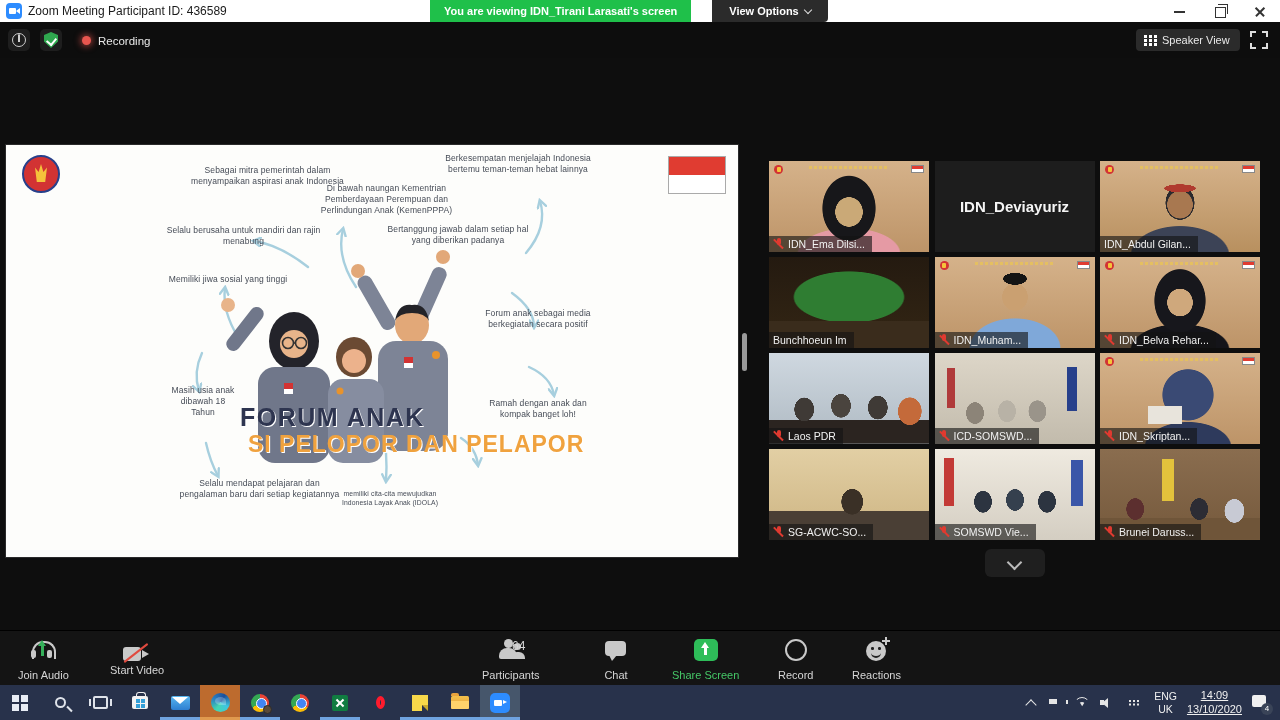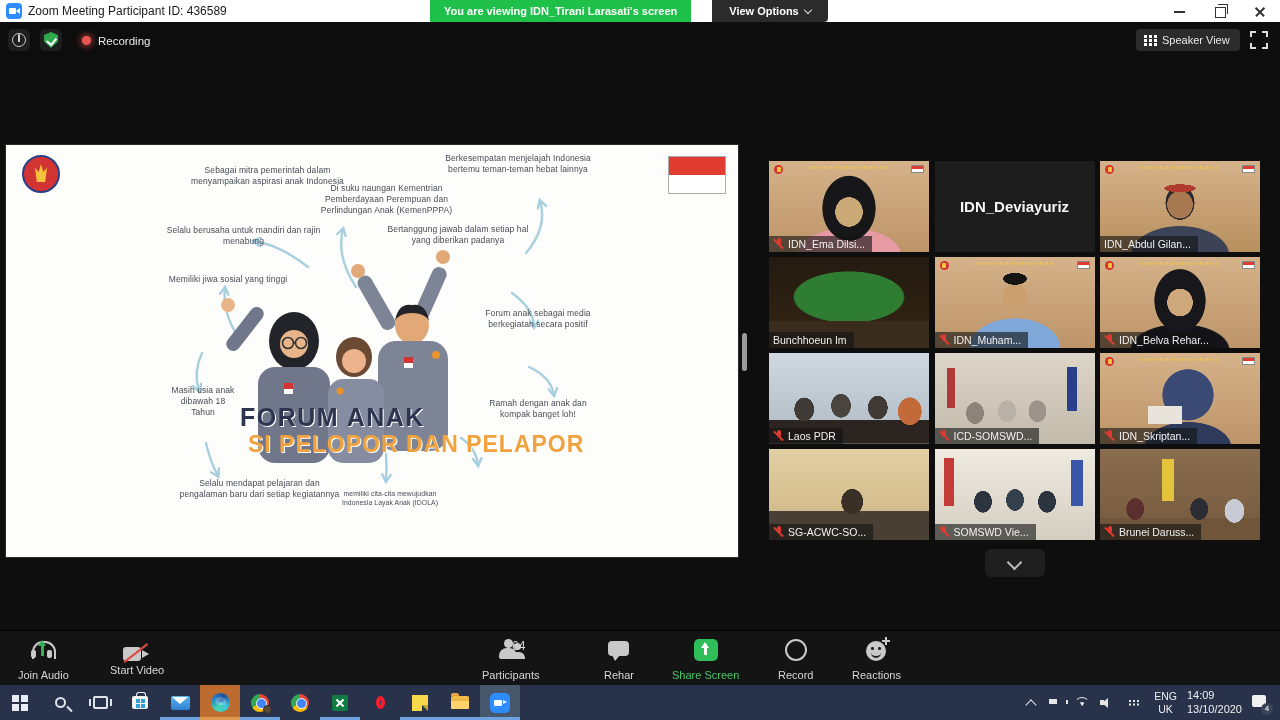--- a/index.html
+++ b/index.html
@@ -177,21 +177,21 @@
   .tr-batt::after { content:""; position:absolute; left:2px; top:1.5px; width:8px; height:4.5px; background:#e5e5e5; }
   .tr-wifi { width:16px; height:12px; overflow:hidden; }
   .tr-wifi::before { content:""; position:absolute; left:0; top:0; width:16px; height:16px; border:1.5px solid #e5e5e5; border-radius:50%; box-sizing:border-box; clip-path:polygon(0 0,100% 0,50% 60%); }
   .tr-wifi::after { content:""; position:absolute; left:5px; top:5px; width:6px; height:6px; background:#e5e5e5; border-radius:50%; clip-path:polygon(0 0,100% 0,50% 80%); }
   .tr-vol { width:16px; height:12px; }
   .tr-vol::before { content:""; position:absolute; left:0; top:3.5px; width:4px; height:5px; background:#e5e5e5; }
   .tr-vol::after { content:""; position:absolute; left:2px; top:1px; border-top:5px solid transparent; border-bottom:5px solid transparent; border-right:6px solid #e5e5e5; }
   .tr-kbd { width:18px; height:11px; border:1.3px solid #e5e5e5; border-radius:2px; }
   .tr-kbd::after { content:""; position:absolute; left:2.5px; top:2.5px; width:2px; height:2px; background:#e5e5e5; box-shadow:4px 0 #e5e5e5,8px 0 #e5e5e5,0 3.5px #e5e5e5,4px 3.5px #e5e5e5,8px 3.5px #e5e5e5; }
   .tr-lang { display:flex; flex-direction:column; align-items:center; line-height:1.15; color:#f0f0f0; font-size:10.5px; }
-  .tr-clock { display:flex; flex-direction:column; align-items:flex-start; line-height:1.2; color:#f0f0f0; font-size:11px; }
+  .tr-clock { display:flex; flex-direction:column; align-items:center; line-height:1.2; color:#f0f0f0; font-size:11px;text-decoration:underline; }
   .tr-notif { width:18px; height:16px; }
   .tr-notif::before { content:""; position:absolute; left:0; top:0; width:14px; height:12px; background:#f0f0f0; border-radius:2px; }
   .tr-notif .nbadge { position:absolute; right:-3px; bottom:-4px; width:12px; height:12px; border-radius:50%; background:#3a4458; color:#fff; font-size:8px; line-height:12px; text-align:center; }
 </style>
 </head>
 <body>
 
 <div class="stage">
 
   <header class="titlebar">
@@ -280,21 +280,21 @@
         <rect x="322" y="234" width="56" height="84" rx="15" fill="#868da0"></rect>
         <circle cx="334" cy="246" r="3.5" fill="#e8932c"></circle>
       </g>
     </svg>
 
     <span class="asean-logo"></span>
     <span class="indo-flag"></span>
 
     <p class="note n1">Sebagai mitra pemerintah dalam menyampaikan aspirasi anak Indonesia</p>
     <p class="note n2">Berkesempatan menjelajah Indonesia bertemu teman-teman hebat lainnya</p>
-    <p class="note n3">Di suku naungan Kementrian Pemberdayaan Perempuan dan Perlindungan Anak (KemenPPPA)</p>
+    <p class="note n3">Di bawah naungan Kementrian Pemberdayaan Perempuan dan Perlindungan Anak (KemenPPPA)</p>
     <p class="note n4">Selalu berusaha untuk mandiri dan rajin menabung</p>
     <p class="note n5">Bertanggung jawab dalam setiap hal yang diberikan padanya</p>
     <p class="note n6">Memiliki jiwa sosial yang tinggi</p>
     <p class="note n7">Forum anak sebagai media berkegiatan secara positif</p>
     <p class="note n8">Masih usia anak dibawah 18 Tahun</p>
     <p class="note n9">Ramah dengan anak dan kompak banget loh!</p>
     <p class="note n10">Selalu mendapat pelajaran dan pengalaman baru dari setiap kegiatannya</p>
     <p class="note n11">memiliki cita-cita mewujudkan Indonesia Layak Anak (IDOLA)</p>
     <h1 class="info-title1">FORUM ANAK</h1>
     <h2 class="info-title2">SI PELOPOR DAN PELAPOR</h2>
@@ -415,21 +415,21 @@
     </button>
 
     <button class="ctrl" style="left:478px;">
       <span class="ico-participants"></span>
       <span class="pcount">64</span>
       <span class="lbl">Participants</span>
     </button>
 
     <button class="ctrl" style="left:600px;">
       <span class="ico-chat"></span>
-      <span class="lbl">Rehar</span>
+      <span class="lbl">Chat</span>
     </button>
     <button class="ctrl" style="left:668px;text-align:right;">
       <span class="ico-share"></span>
       <span class="lbl green">Share Screen</span>
     </button>
     <button class="ctrl" style="left:774px;">
       <span class="ico-record"></span>
       <span class="lbl">Record</span>
     </button>
     <button class="ctrl" style="left:848px;">

